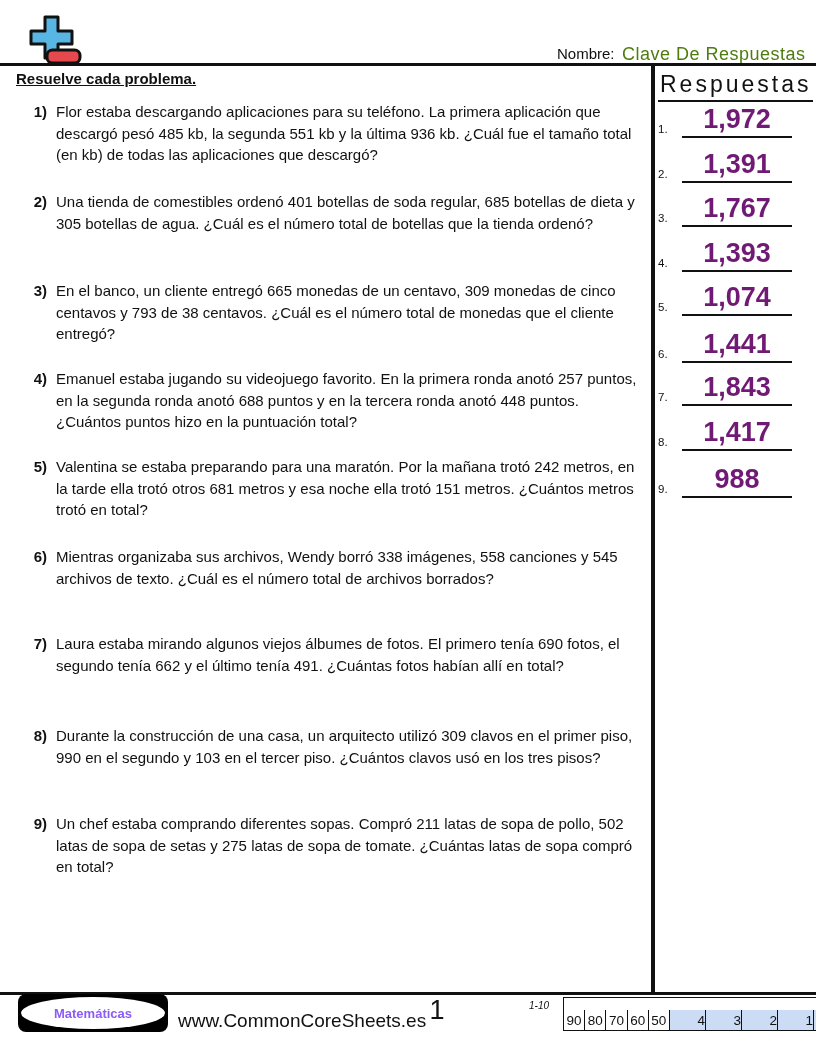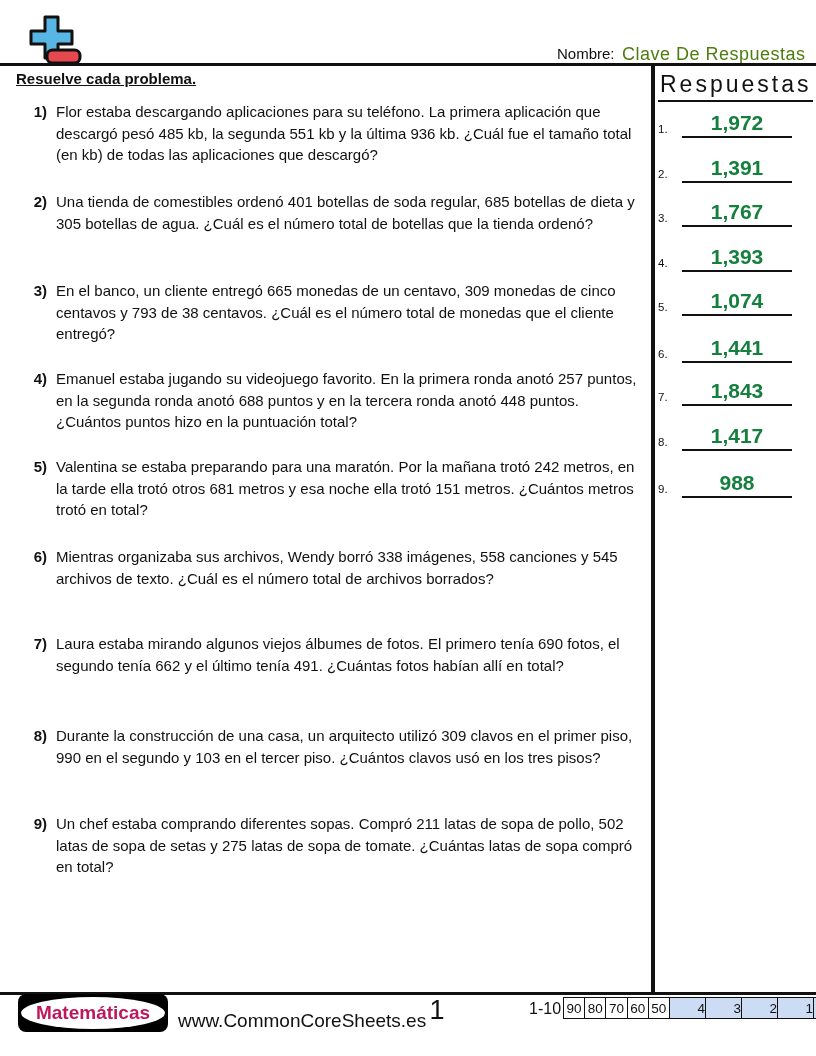--- a/index.html
+++ b/index.html
@@ -23,34 +23,34 @@
   
   .vrule { position:absolute; left:651px; top:63px; height:930px; width:3px;
            border-left:2px solid #111; border-right:2px solid #111; }
   .answers-title-wrap { position:absolute; left:658px; top:71px; width:152px; text-align:center; }
   .answers-title { display:inline-block; font-size:23px; font-weight:normal; letter-spacing:3px;
                    border-bottom:2.5px solid #111; padding:0 2px 2px 2px; }
   .arow { position:absolute; left:658px; width:136px; height:32px; }
   .anum { position:absolute; left:0; bottom:3px; font-size:11.5px; }
   .aline { position:absolute; left:24px; width:110px; bottom:0; border-bottom:2px solid #111;
            text-align:center; padding-bottom:1px; }
-  .aval { font-size:21px; font-weight:bold; color:#15803d; }
+  .aval { font-size:27px; font-weight:bold; color:#701a75; }
 
   
   .footer-rule { position:absolute; left:0; top:992px; width:816px; height:3px; background:#111; }
   .brand { position:absolute; left:18px; top:994px; width:150px; height:38px; background:#000; border-radius:8px; }
   .brand-oval { position:absolute; left:3px; top:3px; right:3px; bottom:3px; background:#fff;
                 border-radius:50%; display:flex; align-items:center; justify-content:center; }
-  .brand-label { font-size:19px; font-weight:bold; color:#be185d; }
+  .brand-label { font-size:13px; font-weight:bold; color:#8b5cf6; }
   .website { position:absolute; left:178px; top:1010px; font-size:19px; }
   .page-number { position:absolute; left:412px; top:995px; width:50px; text-align:center; font-size:27px; }
-  .score-label { position:absolute; left:529px; top:1000px; font-size:16px; }
+  .score-label { position:absolute; left:529px; top:1000px; font-size:10px;font-style:italic; }
   .score-table { position:absolute; left:563px; top:997px; display:flex; border:1.5px solid #111; }
   .score-cell { width:21.2px; height:20px; border-right:1.5px solid #111; font-size:13.5px;
-                display:flex; align-items:center; justify-content:center; background:#fff; }
+                display:flex; align-items:center; justify-content:center; background:#fff;margin-top:12px; }
   .score-cell:last-child { border-right:none; }
   .score-cell:nth-child(n+6) { background:#ccdcf4;padding-left:35px; }
 </style>
 </head>
 <body>
 
 <div class="page">
 
   <div class="logo">
     <svg width="60" height="54" viewBox="0 0 60 54">

